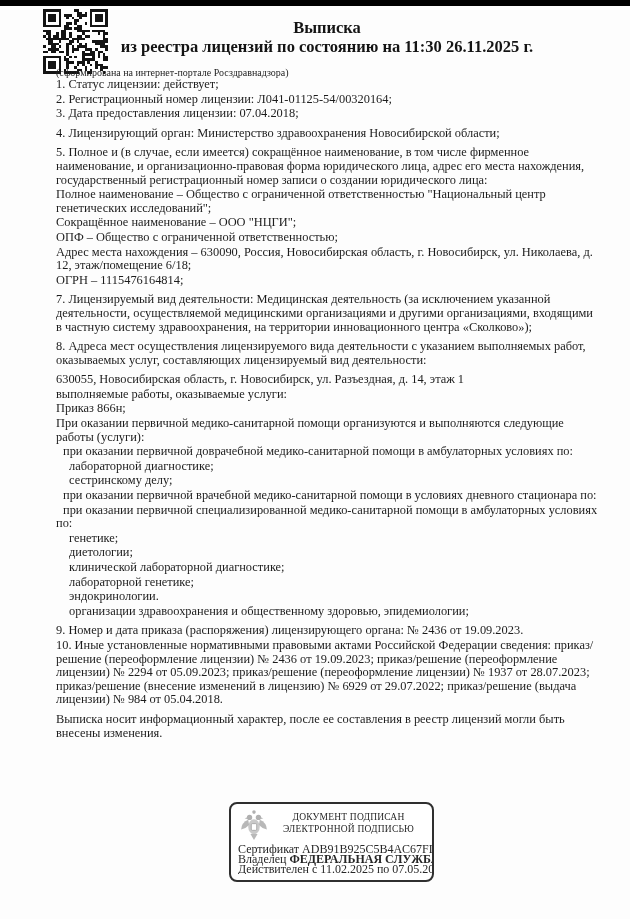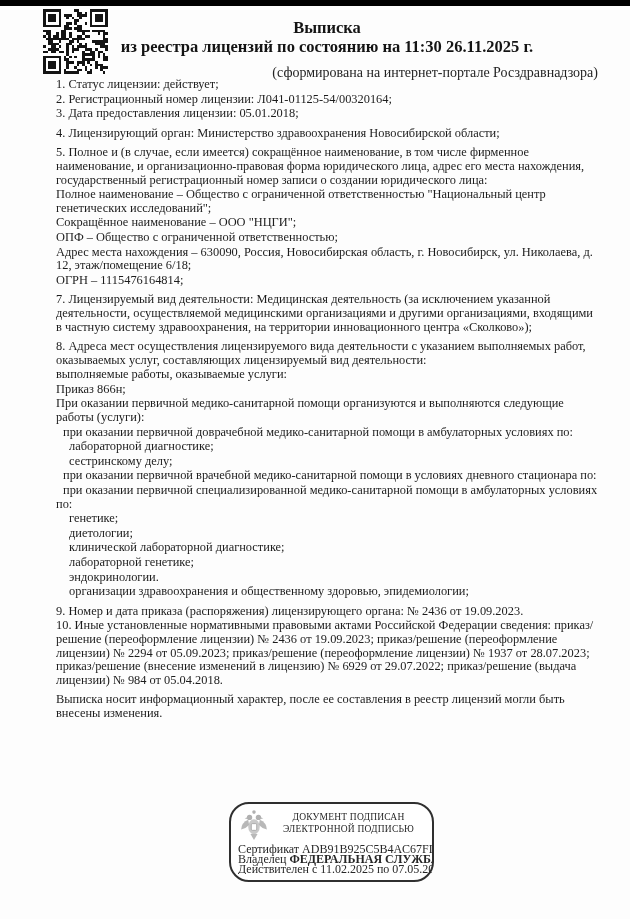--- a/index.html
+++ b/index.html
@@ -13,36 +13,36 @@
   .qr { position:absolute; left:43px; top:3px; width:65px; height:65px; }
   .qr svg { display:block; width:65px; height:65px; }
 
   .doc-header {
     position:absolute; left:56px; top:13px; width:542px;
     text-align:center; font-weight:bold; font-size:16.5px; line-height:18.5px;
     color:#141414;
   }
   .doc-note {
     position:absolute; left:56px; top:61px; width:542px;
-    text-align:right; font-size:14px; line-height:11px; color:#232323;
+    text-align:left; font-size:10px; line-height:11px; color:#232323;
   }
 
   .doc-body {
     position:absolute; left:56px; top:71px; width:542px;
     font-size:12.4px; line-height:13.6px;
   }
   .doc-body p { margin:1px 0 0; padding:0; }
   .doc-body p.gap { margin-top:6px; }
   .doc-body p.i1 { text-indent:7px; }
   .doc-body p.i2 { padding-left:13px; }
 
   .stamp {
     position:absolute; left:229px; top:796px; width:205px; height:80px;
     box-sizing:border-box; background:#ffffff;
-    border:2px solid #2f2f2f; border-radius:20px;
+    border:2px solid #2f2f2f; border-radius:8px;
   }
   .stamp-head { display:flex; align-items:flex-start; padding:4px 5px 0 7px; }
   .emblem { width:32px; height:34px; flex:none; }
   .stamp-title {
     flex:1; text-align:center; font-size:9.5px; line-height:11.5px;
     color:#272727; padding-top:4px; letter-spacing:.2px;
   }
   .stamp-lines {
     padding:2px 0 0 7px; font-size:12px; line-height:10px; color:#272727;
     white-space:nowrap; overflow:hidden;
@@ -288,30 +288,31 @@
     <div>Выписка</div>
     <div>из реестра лицензий по состоянию на 11:30 26.11.2025 г.</div>
   </div>
 
   <div class="doc-note">(сформирована на интернет-портале Росздравнадзора)</div>
 
   <div class="doc-body">
 
   <p class="i0">1. Статус лицензии: действует;</p>
       <p class="i0">2. Регистрационный номер лицензии: Л041-01125-54/00320164;</p>
-      <p class="i0">3. Дата предоставления лицензии: 05.01.2018;</p>
+      <p class="i0">3. Дата предоставления лицензии: 07.04.2018;</p>
       <p class="i0 gap">4. Лицензирующий орган: Министерство здравоохранения Новосибирской области;</p>
       <p class="i0 gap">5. Полное и (в случае, если имеется) сокращённое наименование, в том числе фирменное наименование, и организационно-правовая форма юридического лица, адрес его места нахождения, государственный регистрационный номер записи о создании юридического лица:</p>
       <p class="i0">Полное наименование – Общество с ограниченной ответственностью "Национальный центр генетических исследований";</p>
       <p class="i0">Сокращённое наименование – ООО "НЦГИ";</p>
       <p class="i0">ОПФ – Общество с ограниченной ответственностью;</p>
       <p class="i0">Адрес места нахождения – 630090, Россия, Новосибирская область, г. Новосибирск, ул. Николаева, д. 12, этаж/помещение 6/18;</p>
       <p class="i0">ОГРН – 1115476164814;</p>
       <p class="i0 gap">7. Лицензируемый вид деятельности: Медицинская деятельность (за исключением указанной деятельности, осуществляемой медицинскими организациями и другими организациями, входящими в частную систему здравоохранения, на территории инновационного центра «Сколково»);</p>
       <p class="i0 gap">8. Адреса мест осуществления лицензируемого вида деятельности с указанием выполняемых работ, оказываемых услуг, составляющих лицензируемый вид деятельности:</p>
+      <p class="i0 gap">630055, Новосибирская область, г. Новосибирск, ул. Разъездная, д. 14, этаж 1</p>
       <p class="i0">выполняемые работы, оказываемые услуги:</p>
       <p class="i0">Приказ 866н;</p>
       <p class="i0">При оказании первичной медико-санитарной помощи организуются и выполняются следующие работы (услуги):</p>
       <p class="i1">при оказании первичной доврачебной медико-санитарной помощи в амбулаторных условиях по:</p>
       <p class="i2">лабораторной диагностике;</p>
       <p class="i2">сестринскому делу;</p>
       <p class="i1">при оказании первичной врачебной медико-санитарной помощи в условиях дневного стационара по:</p>
       <p class="i1">при оказании первичной специализированной медико-санитарной помощи в амбулаторных условиях по:</p>
       <p class="i2">генетике;</p>
       <p class="i2">диетологии;</p>

